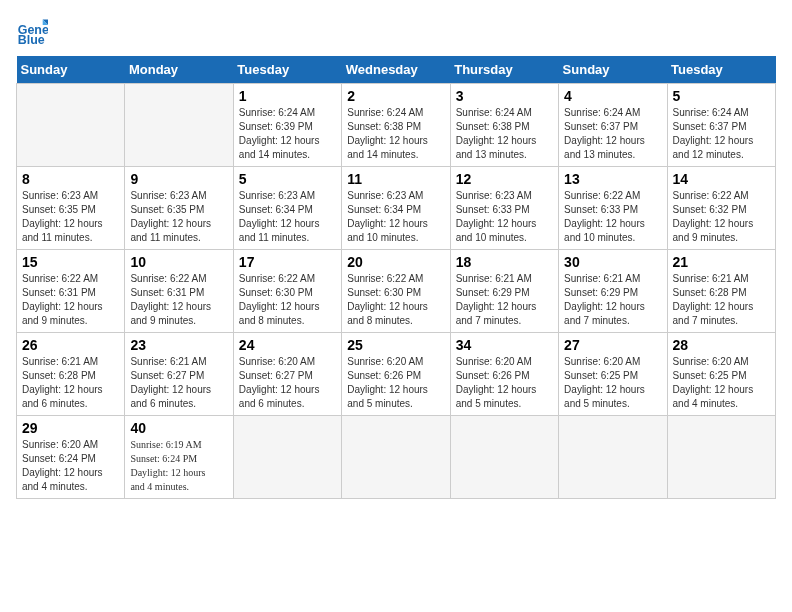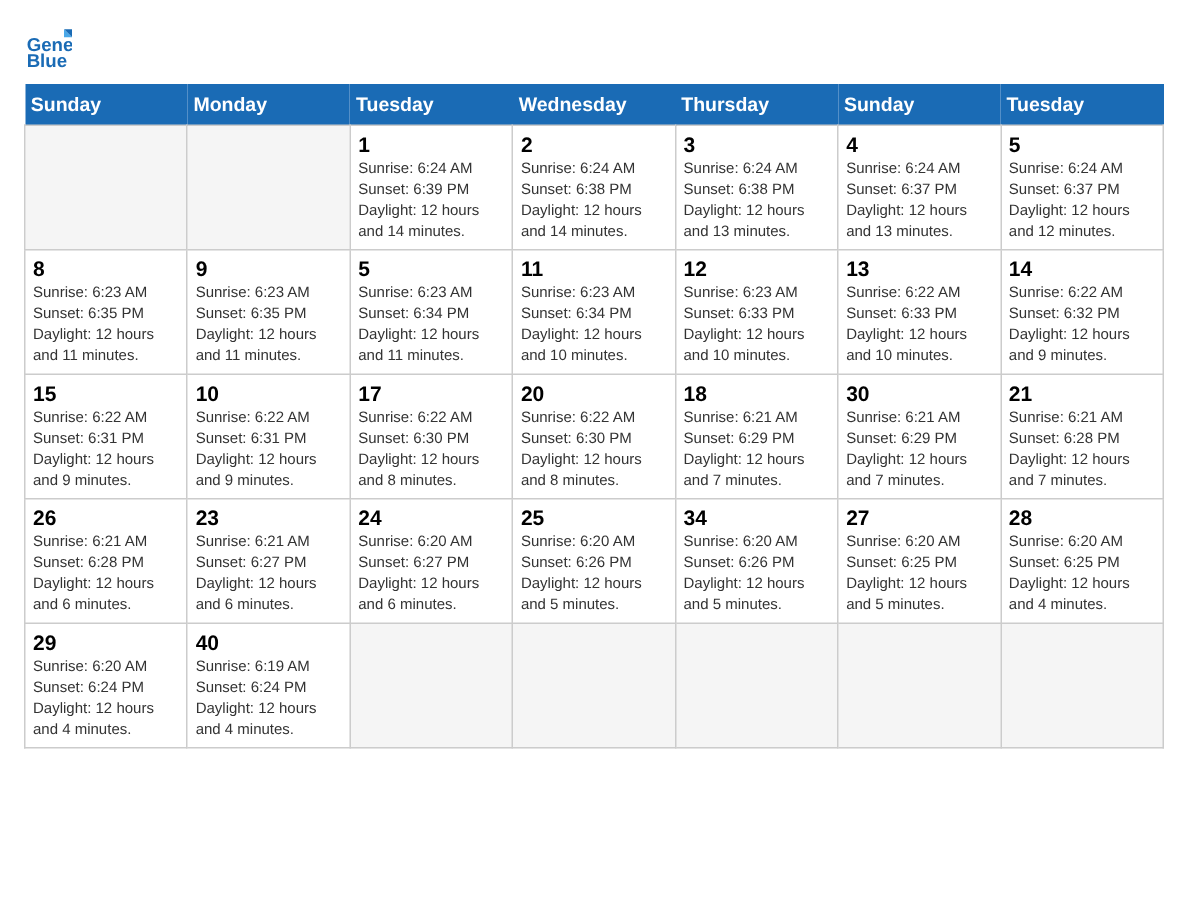--- a/index.html
+++ b/index.html
@@ -301,21 +301,21 @@
       <tr>
         <td>
           <span class="day-num">29</span>
           <div class="day-info" style="white-space: pre-line;">Sunrise: 6:20 AM
 Sunset: 6:24 PM
 Daylight: 12 hours
 and 4 minutes.</div>
         </td>
         <td>
           <span class="day-num">40</span>
-          <div class="day-info" style="white-space: pre-line;">Sunrise: 6:19 AM
+          <div class="day-info" style="white-space: pre-line; font-family: Liberation Serif, serif;">Sunrise: 6:19 AM
 Sunset: 6:24 PM
 Daylight: 12 hours
 and 4 minutes.</div>
         </td>
         <td class="empty"></td>
         <td class="empty"></td>
         <td class="empty"></td>
         <td class="empty"></td>
         <td class="empty"></td>
       </tr>

